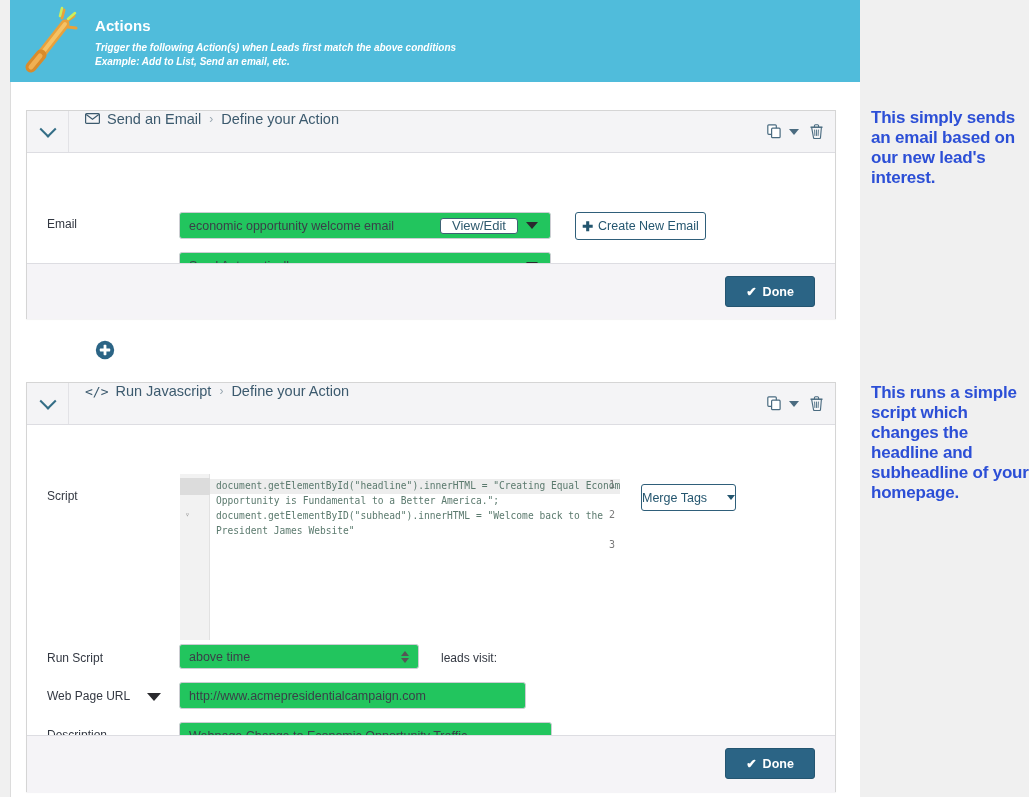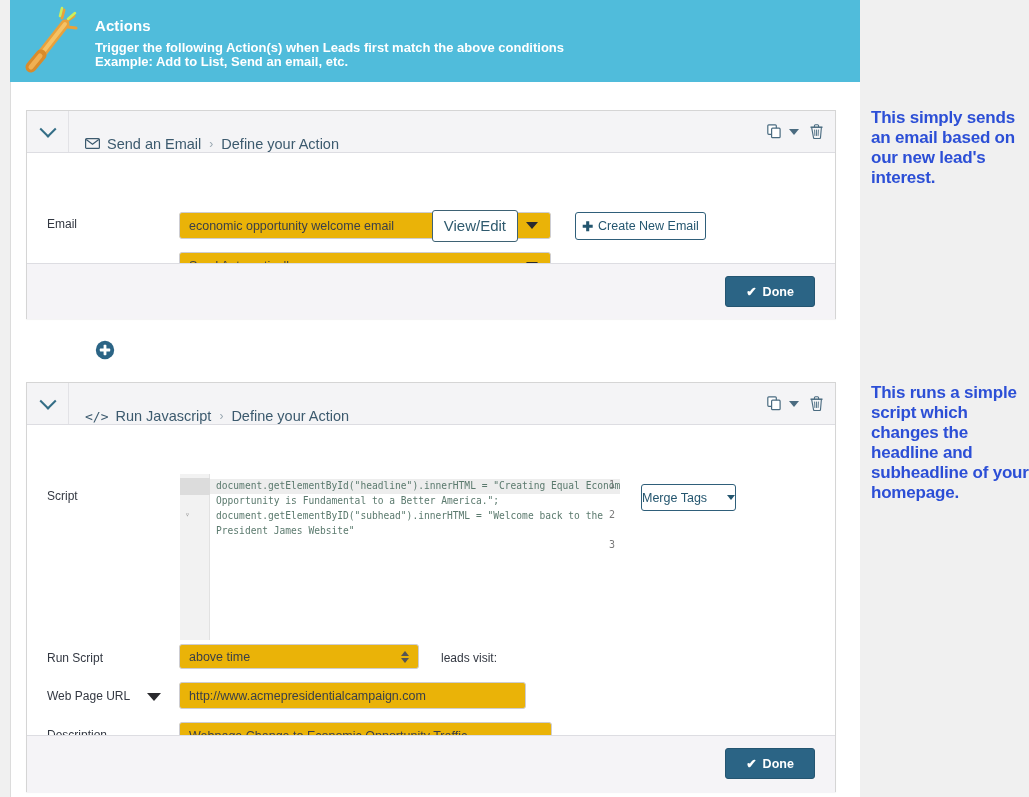--- a/index.html
+++ b/index.html
@@ -49,37 +49,38 @@
   .banner-icon {
     position: absolute; left: 8px; top: 4px; width: 68px; height: 72px;
   }
   .banner-title {
     position: absolute; left: 85px; top: 17px;
     font-size: 15px; font-weight: bold; color: #ffffff;
     letter-spacing: 0.1px;
   }
   .banner-sub {
     position: absolute; left: 85px; top: 41px;
-    font-size: 13px; font-weight: bold; color: #ffffff;
+    font-size: 10px; font-weight: bold; color: #ffffff;
     line-height: 14px;
+    font-style: italic;
   }
 
   
   .panel {
     position: absolute;
     background: #ffffff;
     border: 1px solid #d5d5d5;
     box-shadow: 0 1px 1px rgba(0,0,0,0.04);
   }
   .panel-head {
     position: relative;
     height: 42px;
     background: #f4f4f6;
     border-bottom: 1px solid #dddde2;
-    display: flex; align-items: flex-end;
+    display: flex; align-items: flex-start;
   }
   .caret-cell {
     width: 42px; height: 41px;
     display: flex; align-items: center; justify-content: center;
     border-right: 1px solid #e2e2e6;
     cursor: pointer;
   }
   .caret {
     width: 12px; height: 12px;
     border-right: 2.4px solid #336d86; border-bottom: 2.4px solid #336d86;
@@ -120,37 +121,37 @@
 
   
   .flabel {
     position: absolute; font-size: 12px; color: #333842;
   }
   .fsublabel {
     position: absolute; font-size: 10.5px; color: #8d8d94;
   }
   .ctl {
     position: absolute;
-    background: #eab308;
+    background: #22c55e;
     border: 1px solid #cdcdd3;
     border-radius: 3px;
     font-size: 12.5px; color: #3a3f48;
     display: flex; align-items: center;
   }
   .ctl .val { padding-left: 9px; flex: 1; overflow: hidden; white-space: nowrap; }
   .dd-arrow {
     width: 0; height: 0; margin-right: 12px;
     border-left: 6px solid transparent; border-right: 6px solid transparent;
     border-top: 7px solid #2a2a2e;
   }
   .viewedit {
-    height: 32px; padding: 0 11px; margin-right: 8px;
+    height: 16px; padding: 0 11px; margin-right: 8px;
     border: 1px solid #3e6274; border-radius: 3px;
     background: #ffffff; color: #2f5a6e;
-    font-size: 15px; display: flex; align-items: center; cursor: pointer;
+    font-size: 13px; display: flex; align-items: center; cursor: pointer;
     white-space: nowrap;
   }
   .btn-outline {
     position: absolute;
     border: 1px solid #2f5f7a; border-radius: 3px; background: #ffffff;
     color: #24566f; font-size: 12.5px;
     display: flex; align-items: center; justify-content: center; gap: 5px;
     cursor: pointer;
   }
 

